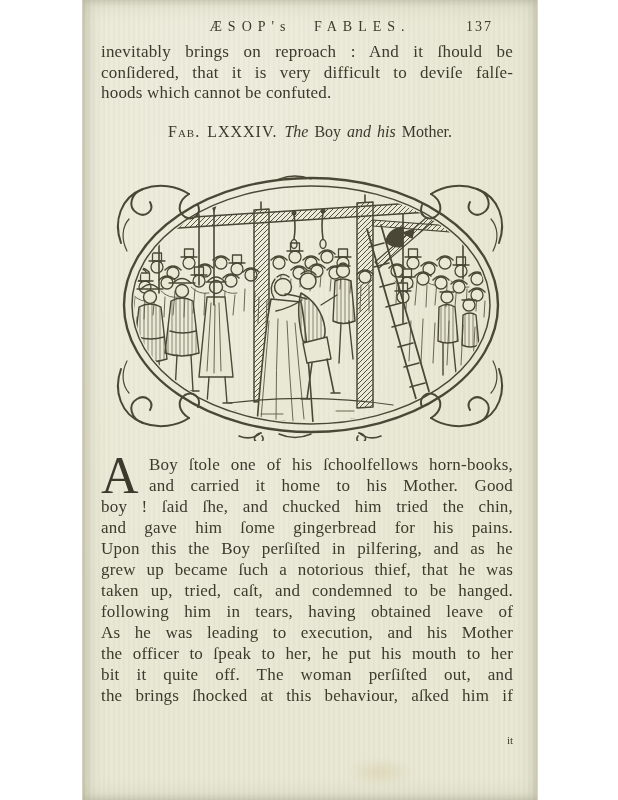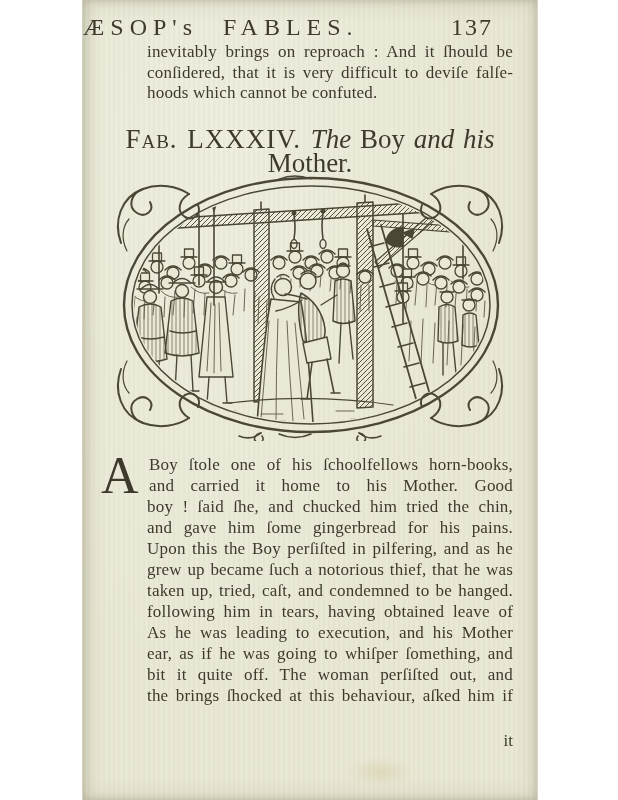--- a/index.html
+++ b/index.html
@@ -19,58 +19,58 @@
     border-right:1px solid #d9d7c3;
     color:#3d3a2d;
   }
   .stain{
     position:absolute;left:262px;top:758px;width:70px;height:28px;
     background:radial-gradient(ellipse, rgba(185,160,85,0.20), rgba(0,0,0,0) 70%);
     filter:blur(2px);
   }
   .running-head{
     position:absolute;top:16px;left:0;width:100%;
-    text-align:left;font-size:24px;line-height:22px;
+    text-align:center;font-size:14px;line-height:22px;
   }
   .running-title{
     letter-spacing:6px;word-spacing:13px;
   }
   .page-number{
     position:absolute;right:44px;top:0;letter-spacing:2px;
   }
   .intro{
     position:absolute;top:42px;left:18px;width:412px;
     font-size:17px;line-height:20.5px;letter-spacing:0.2px;
   }
   .tline{
     text-align:justify;text-align-last:justify;
-    height:inherit;white-space:nowrap;margin-left:46px;
+    height:inherit;white-space:nowrap;
   }
   .tline.last{text-align-last:left;}
   .fable-heading{
-    position:absolute;top:127px;left:8px;width:438px;
-    text-align:center;font-size:27px;line-height:24px;word-spacing:2px;
+    position:absolute;top:120px;left:8px;width:438px;
+    text-align:center;font-size:16px;line-height:24px;word-spacing:2px;
   }
   .seg-smallcaps{font-variant:small-caps;letter-spacing:1px;}
   .seg-italic{font-style:italic;}
   .illustration{
     position:absolute;top:171px;left:28px;width:398px;height:270px;
   }
   .body-para{
     position:absolute;top:454px;left:18px;width:412px;
     font-size:17px;line-height:21px;letter-spacing:0.2px;
   }
   .drop-cap{
     float:left;width:42px;height:42px;
     font-size:52px;line-height:44px;text-align:left;
     margin:0 6px 0 0;
   }
   .catchword{
     position:absolute;top:730px;left:18px;width:412px;
-    text-align:right;font-size:17px;line-height:21px;
+    text-align:right;font-size:11px;line-height:21px;
   }
   svg .ink{stroke:#4b4736;fill:none;stroke-linecap:round;stroke-linejoin:round;}
   svg .tx{stroke:#6b6653;stroke-width:1;fill:none;stroke-linecap:round;}
 </style>
 </head>
 <body>
 
 <div class="page">
 
   <div class="running-head">
@@ -260,21 +260,21 @@
     <span class="drop-cap">A</span>
   <div class="tline">Boy ſtole one of his ſchoolfellows horn-books,</div>
       <div class="tline">and carried it home to his Mother. Good</div>
       <div class="tline">boy ! ſaid ſhe, and chucked him tried the chin,</div>
       <div class="tline">and gave him ſome gingerbread for his pains.</div>
       <div class="tline">Upon this the Boy perſiſted in pilfering, and as he</div>
       <div class="tline">grew up became ſuch a notorious thief, that he was</div>
       <div class="tline">taken up, tried, caſt, and condemned to be hanged.</div>
       <div class="tline">following him in tears, having obtained leave of</div>
       <div class="tline">As he was leading to execution, and his Mother</div>
-      <div class="tline">ear, as if he was going to whiſper ſomething, and</div>
+      <div class="tline">the officer to ſpeak to her, he put his mouth to her</div>
       <div class="tline">bit it quite off. The woman perſiſted out, and</div>
       <div class="tline">the brings ſhocked at this behaviour, aſked him if</div>
     </div>
 
   <div class="catchword">it</div>
 
   <div class="stain"></div>
 </div>
 
 </body></html>

